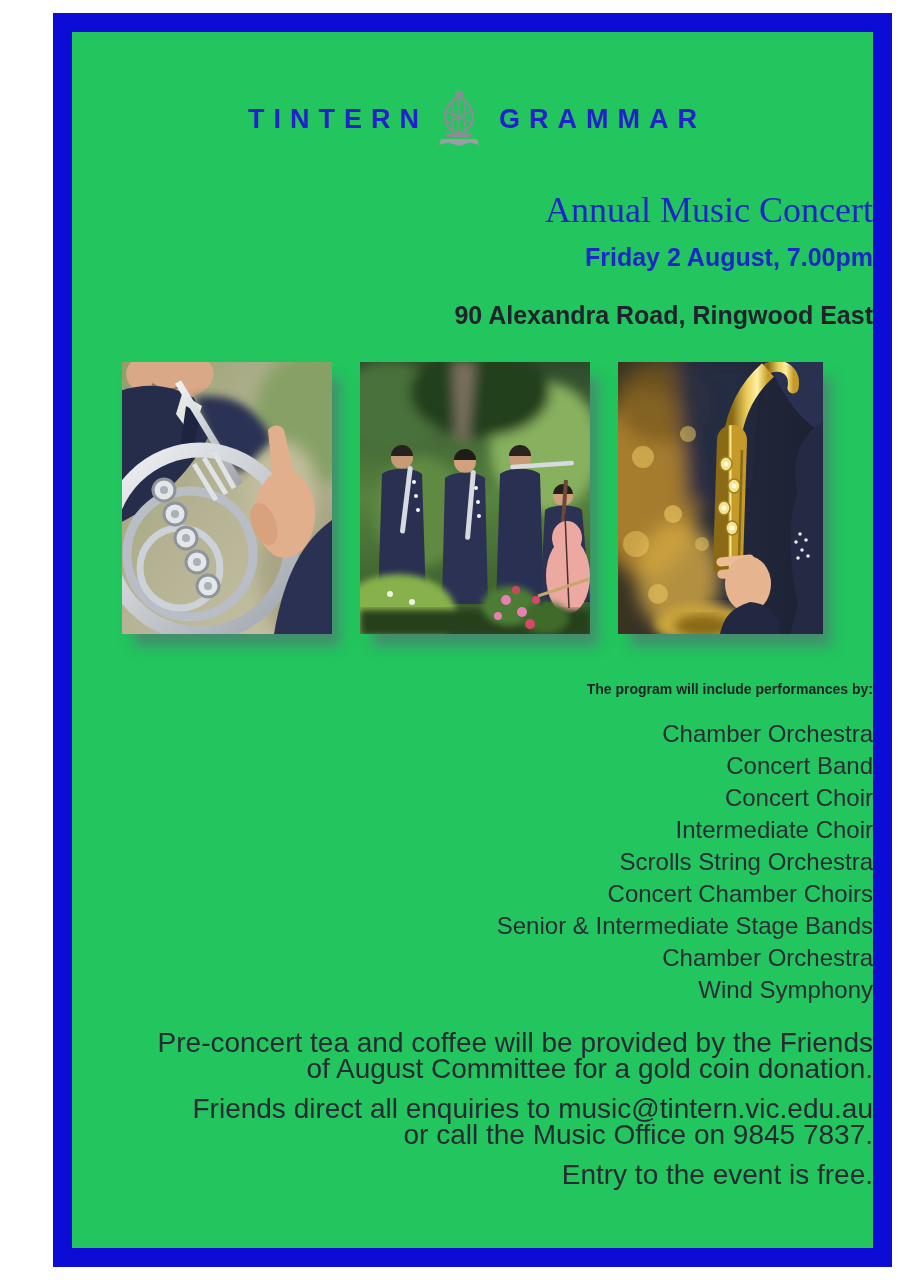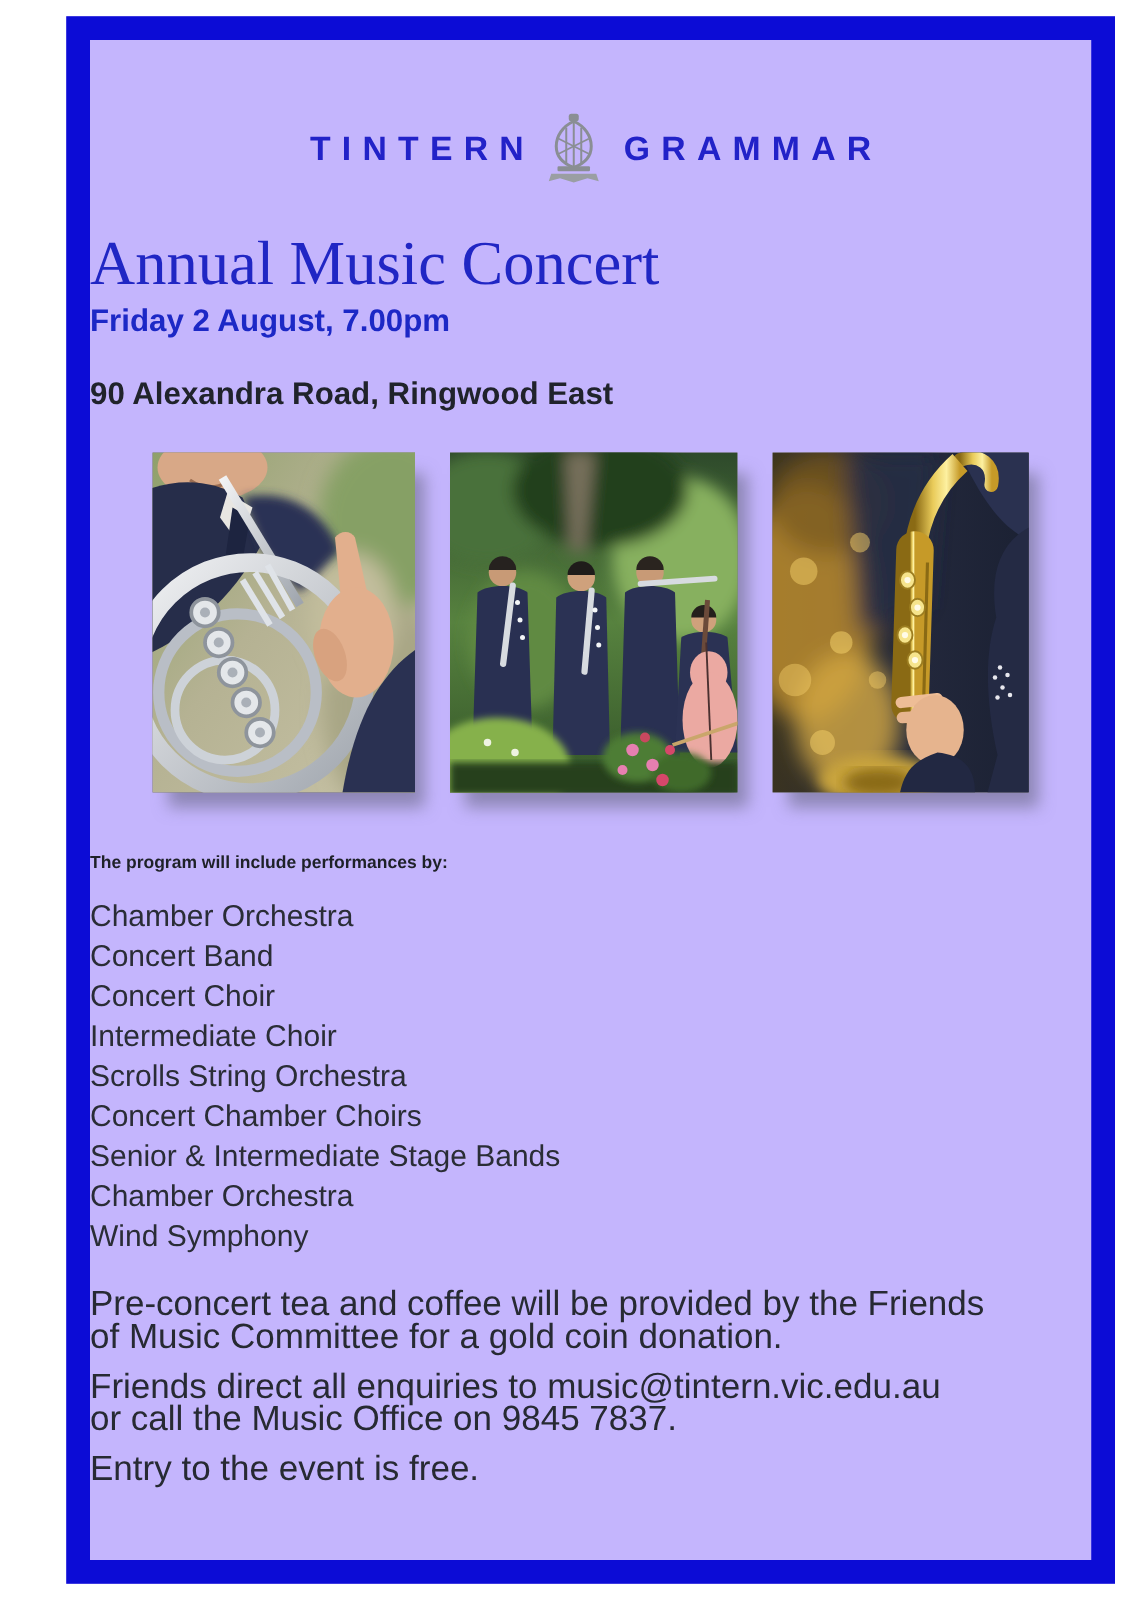--- a/index.html
+++ b/index.html
@@ -1,24 +1,24 @@
 <!DOCTYPE html>
 <html><head>
 <meta charset="utf-8">
 <style>
   html,body{margin:0;padding:0;background:#ffffff;}
   .page{position:relative;width:905px;height:1280px;background:#ffffff;overflow:hidden;}
   .frame{position:absolute;top:13px;left:13px;right:13px;bottom:13px;
-         border:19px solid #0c0cd6;background:#c4b5fd;
-         font-family:"Liberation Sans",sans-serif;color:#262a33;text-align:left;overflow:hidden;margin-left:40px;}
+         border:19px solid #0c0cd6;background:#22c55e;
+         font-family:"Liberation Sans",sans-serif;color:#262a33;text-align:right;overflow:hidden;margin-left:40px;}
   .logo-row{margin-top:58px;height:58px;display:flex;justify-content:center;align-items:center;gap:18px;}
   .logo-word{font-size:27px;font-weight:bold;letter-spacing:9px;margin-right:-9px;color:#2222c8;}
   .logo-emblem{display:inline-flex;}
   h1.title{margin:34px 0 0;font-family:"Liberation Serif","DejaVu Serif",serif;font-weight:normal;
-           font-size:50px;line-height:56px;color:#2026c4;}
+           font-size:36px;line-height:56px;color:#2026c4;}
   .datetime{margin-top:4px;font-size:25px;line-height:30px;font-weight:bold;color:#1c28c6;}
   .venue{margin-top:28px;font-size:25px;line-height:30px;font-weight:bold;color:#20232b;}
   .photos{margin-top:32px;display:flex;justify-content:center;align-items:flex-start;gap:28px;}
   .photo{font-size:0;box-shadow:10px 14px 12px -2px rgba(96,96,122,0.55);background:#777;}
   .photo svg{display:block;}
   .program-heading{margin-top:42px;font-size:14px;line-height:26px;font-weight:bold;color:#1e2128;}
   .program-list{margin-top:16px;font-size:24px;line-height:32px;color:#2a2d36;}
   .notes{margin-top:24px;font-size:28px;line-height:26px;color:#272a33;}
   .note{margin-top:14px;}
   .note:first-child{margin-top:0;}
@@ -281,21 +281,21 @@
         <div>Concert Chamber Choirs</div>
         <div>Senior &amp; Intermediate Stage Bands</div>
         <div>Chamber Orchestra</div>
         <div>Wind Symphony</div>
       </div>
     </div>
 
     <div class="notes">
       <div class="note">
         <span class="note-line">Pre-concert tea and coffee will be provided by the Friends</span>
-        <span class="note-line">of Music Committee for a gold coin donation.</span>
+        <span class="note-line">of August Committee for a gold coin donation.</span>
       </div>
       <div class="note">
         <span class="note-line">Friends direct all enquiries to music@tintern.vic.edu.au</span>
         <span class="note-line">or call the Music Office on 9845 7837.</span>
       </div>
       <div class="note">
         <span class="note-line">Entry to the event is free.</span>
       </div>
     </div>
 

